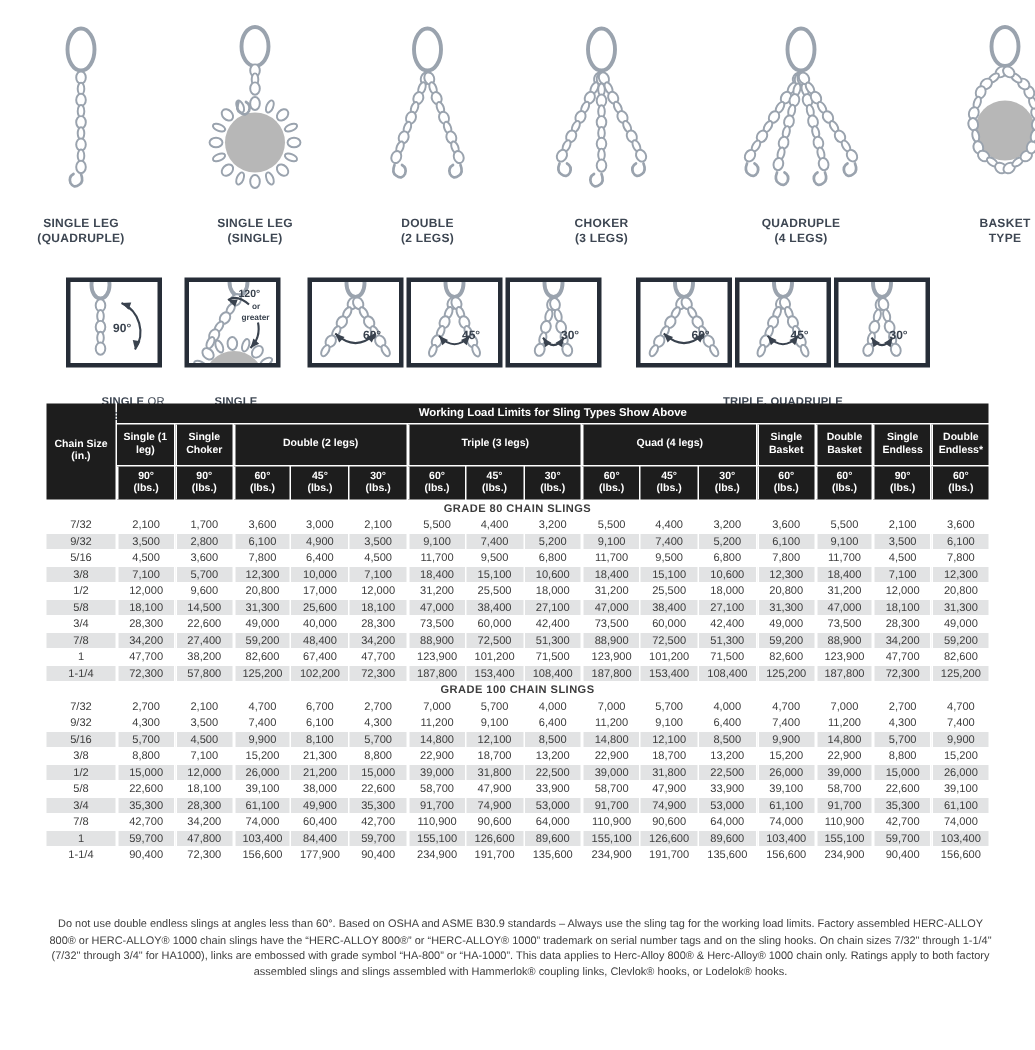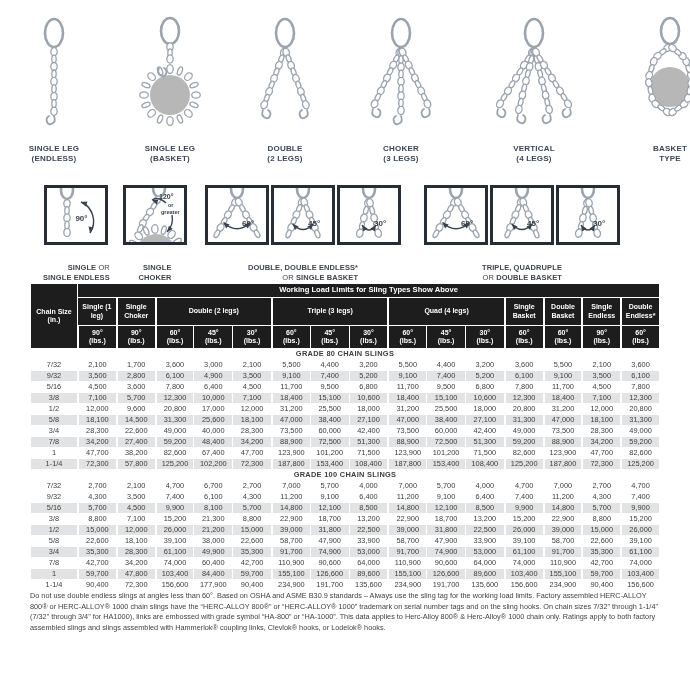--- a/index.html
+++ b/index.html
@@ -24,39 +24,39 @@
         background:#fff;box-sizing:border-box;}
   .abox svg{position:absolute;left:0;top:0;width:58px;height:54px;}
   .alabel{position:absolute;font-weight:bold;font-size:8px;color:#39424e;white-space:nowrap;}
   .alabel.sm{font-size:5.5px;}
   .alabel.md{font-size:7px;}
   .acap{margin-top:18px;font-size:7.5px;font-weight:bold;color:#3d4652;
         text-align:right;line-height:1.3;letter-spacing:.1px;}
   .acap .nrm{font-weight:normal;}
 
   
-  .wll{position:absolute;top:283px;left:30px;width:630px;border-collapse:separate;
+  .wll{position:absolute;top:268px;left:30px;width:630px;border-collapse:separate;
        border-spacing:1.5px 1px;table-layout:fixed;}
   .wll th,.wll td{padding:0;overflow:hidden;}
   .wll thead th{background:#1d1d1d;color:#fff;font-weight:bold;text-align:center;
                 vertical-align:middle;line-height:1.18;}
   .corner-th{font-size:7px;}
   .title-th{font-size:7.6px;height:13px;}
   .grp-th{height:27px;font-size:7px;padding:1px;}
   .deg-th{height:22px;font-size:7px;}
   .banner-cell{background:#f26b22;color:#fff;font-size:10.5px;font-weight:bold;
                text-align:left;padding:3px 7px;letter-spacing:.3px;height:12px;}
   .wll tbody td{background:#fff;font-size:7.4px;color:#3c3c3c;text-align:center;
                 height:10px;line-height:10px;}
   .wll tbody tr.shade td{background:#e2e3e4;}
   .wll .gs{border-left:1.5px solid #fff;}
 
   
-  .footnote{position:absolute;top:584px;left:30px;width:634px;font-size:7.3px;
-            color:#3f3f3f;line-height:1.45;text-align:left;}
+  .footnote{position:absolute;top:604px;left:30px;width:634px;font-size:7.3px;
+            color:#3f3f3f;line-height:1.45;text-align:center;}
 </style>
 </head>
 <body>
 
 <div class="page">
 
   <div class="sling-row">
     <figure class="sling" style="margin:0">
       <svg width="80" height="122" viewBox="0 0 80 122">
           <ellipse cx="40" cy="18" rx="9" ry="14" fill="none" stroke="#9aa3ae" stroke-width="2.6"></ellipse>
@@ -66,21 +66,21 @@
           <ellipse rx="2.2" ry="4.1" fill="#fff" stroke="#9aa3ae" stroke-width="1.3" transform="translate(40.0 59.1) rotate(0.0)"></ellipse>
           <ellipse rx="3.2" ry="4.1" fill="#fff" stroke="#9aa3ae" stroke-width="1.3" transform="translate(40.0 66.5) rotate(0.0)"></ellipse>
           <ellipse rx="2.2" ry="4.1" fill="#fff" stroke="#9aa3ae" stroke-width="1.3" transform="translate(40.0 73.9) rotate(0.0)"></ellipse>
           <ellipse rx="3.2" ry="4.1" fill="#fff" stroke="#9aa3ae" stroke-width="1.3" transform="translate(40.0 81.4) rotate(0.0)"></ellipse>
           <ellipse rx="2.2" ry="4.1" fill="#fff" stroke="#9aa3ae" stroke-width="1.3" transform="translate(40.0 88.8) rotate(0.0)"></ellipse>
           <ellipse rx="3.2" ry="4.1" fill="#fff" stroke="#9aa3ae" stroke-width="1.3" transform="translate(40.0 96.3) rotate(0.0)"></ellipse>
           <path d="M 40,101 q 2,5 -1,7 q -4,3 -6,-1 q -1.5,-4 2,-6" fill="none" stroke="#9aa3ae" stroke-width="1.8" stroke-linecap="round"></path>
         </svg>
       <figcaption class="sling-label">
         <span>SINGLE LEG</span><br>
-        <span>(ENDLESS)</span>
+        <span>(QUADRUPLE)</span>
       </figcaption>
     </figure>
     <figure class="sling" style="margin:0">
       <svg width="88" height="122" viewBox="0 0 88 122">
           <ellipse cx="44" cy="16" rx="9" ry="13" fill="none" stroke="#9aa3ae" stroke-width="2.6"></ellipse>
           <ellipse rx="3.2" ry="4.1" fill="#fff" stroke="#9aa3ae" stroke-width="1.3" transform="translate(44.0 32.0) rotate(0.0)"></ellipse>
           <ellipse rx="2.2" ry="4.1" fill="#fff" stroke="#9aa3ae" stroke-width="1.3" transform="translate(44.0 38.0) rotate(0.0)"></ellipse>
           <ellipse rx="3.2" ry="4.1" fill="#fff" stroke="#9aa3ae" stroke-width="1.3" transform="translate(44.0 44.0) rotate(0.0)"></ellipse>
           <circle cx="44" cy="80" r="20" fill="#b7b7b7"></circle>
           <ellipse rx="3.2" ry="4.3" fill="#fff" stroke="#9aa3ae" stroke-width="1.3" transform="translate(70.0 80.0) rotate(90.0)"></ellipse>
@@ -96,21 +96,21 @@
           <ellipse rx="3.2" ry="4.3" fill="#fff" stroke="#9aa3ae" stroke-width="1.3" transform="translate(25.6 61.6) rotate(315.0)"></ellipse>
           <ellipse rx="2.2" ry="4.3" fill="#fff" stroke="#9aa3ae" stroke-width="1.3" transform="translate(34.1 56.0) rotate(337.5)"></ellipse>
           <ellipse rx="3.2" ry="4.3" fill="#fff" stroke="#9aa3ae" stroke-width="1.3" transform="translate(44.0 54.0) rotate(360.0)"></ellipse>
           <ellipse rx="2.2" ry="4.3" fill="#fff" stroke="#9aa3ae" stroke-width="1.3" transform="translate(53.9 56.0) rotate(382.5)"></ellipse>
           <ellipse rx="3.2" ry="4.3" fill="#fff" stroke="#9aa3ae" stroke-width="1.3" transform="translate(62.4 61.6) rotate(405.0)"></ellipse>
           <ellipse rx="2.2" ry="4.3" fill="#fff" stroke="#9aa3ae" stroke-width="1.3" transform="translate(68.0 70.1) rotate(427.5)"></ellipse>
           <path d="M 33,53 q -2,5 1,7 q 4,3 6,-1 q 1.5,-4 -2,-6" fill="none" stroke="#9aa3ae" stroke-width="1.8" stroke-linecap="round"></path>
         </svg>
       <figcaption class="sling-label">
         <span>SINGLE LEG</span><br>
-        <span>(BASKET)</span>
+        <span>(SINGLE)</span>
       </figcaption>
     </figure>
     <figure class="sling" style="margin:0">
       <svg width="78" height="122" viewBox="0 0 78 122">
           <ellipse cx="39" cy="18" rx="9" ry="14" fill="none" stroke="#9aa3ae" stroke-width="2.6"></ellipse>
           <ellipse rx="3.2" ry="4.1" fill="#fff" stroke="#9aa3ae" stroke-width="1.3" transform="translate(37.8 37.3) rotate(20.4)"></ellipse>
           <ellipse rx="2.2" ry="4.1" fill="#fff" stroke="#9aa3ae" stroke-width="1.3" transform="translate(35.3 43.8) rotate(20.4)"></ellipse>
           <ellipse rx="3.2" ry="4.1" fill="#fff" stroke="#9aa3ae" stroke-width="1.3" transform="translate(32.9 50.4) rotate(20.4)"></ellipse>
           <ellipse rx="2.2" ry="4.1" fill="#fff" stroke="#9aa3ae" stroke-width="1.3" transform="translate(30.4 56.9) rotate(20.4)"></ellipse>
           <ellipse rx="3.2" ry="4.1" fill="#fff" stroke="#9aa3ae" stroke-width="1.3" transform="translate(28.0 63.5) rotate(20.4)"></ellipse>
@@ -212,21 +212,21 @@
           <ellipse rx="2.2" ry="4.1" fill="#fff" stroke="#9aa3ae" stroke-width="1.3" transform="translate(78.0 69.4) rotate(-31.8)"></ellipse>
           <ellipse rx="3.2" ry="4.1" fill="#fff" stroke="#9aa3ae" stroke-width="1.3" transform="translate(82.0 75.9) rotate(-31.8)"></ellipse>
           <ellipse rx="2.2" ry="4.1" fill="#fff" stroke="#9aa3ae" stroke-width="1.3" transform="translate(86.0 82.3) rotate(-31.8)"></ellipse>
           <ellipse rx="3.2" ry="4.1" fill="#fff" stroke="#9aa3ae" stroke-width="1.3" transform="translate(90.0 88.8) rotate(-31.8)"></ellipse>
           <path d="M 20,94 q -2,5 1,7 q 4,3 6,-1 q 1.5,-4 -2,-6" fill="none" stroke="#9aa3ae" stroke-width="1.8" stroke-linecap="round"></path>
           <path d="M 40,100 q -2,5 1,7 q 4,3 6,-1 q 1.5,-4 -2,-6" fill="none" stroke="#9aa3ae" stroke-width="1.8" stroke-linecap="round"></path>
           <path d="M 72,100 q 2,5 -1,7 q -4,3 -6,-1 q -1.5,-4 2,-6" fill="none" stroke="#9aa3ae" stroke-width="1.8" stroke-linecap="round"></path>
           <path d="M 92,94 q 2,5 -1,7 q -4,3 -6,-1 q -1.5,-4 2,-6" fill="none" stroke="#9aa3ae" stroke-width="1.8" stroke-linecap="round"></path>
         </svg>
       <figcaption class="sling-label">
-        <span>VERTICAL</span><br>
+        <span>QUADRUPLE</span><br>
         <span>(4 LEGS)</span>
       </figcaption>
     </figure>
     <figure class="sling" style="margin:0">
       <svg width="96" height="122" viewBox="0 0 96 122">
           <ellipse cx="48" cy="16" rx="9" ry="13" fill="none" stroke="#9aa3ae" stroke-width="2.6"></ellipse>
           <circle cx="48" cy="72" r="20" fill="#b7b7b7"></circle>
           <ellipse rx="3.2" ry="4.1" fill="#fff" stroke="#9aa3ae" stroke-width="1.3" transform="translate(45.5 33.0) rotate(51.3)"></ellipse>
           <ellipse rx="2.2" ry="4.1" fill="#fff" stroke="#9aa3ae" stroke-width="1.3" transform="translate(40.5 37.0) rotate(51.3)"></ellipse>
           <ellipse rx="3.2" ry="4.1" fill="#fff" stroke="#9aa3ae" stroke-width="1.3" transform="translate(35.5 41.0) rotate(51.3)"></ellipse>
@@ -430,24 +430,20 @@
               <ellipse rx="3.2" ry="4.1" fill="#fff" stroke="#9aa3ae" stroke-width="1.3" transform="translate(34.1 30.0) rotate(-15.0)"></ellipse>
               <ellipse rx="2.2" ry="4.1" fill="#fff" stroke="#9aa3ae" stroke-width="1.3" transform="translate(36.1 37.6) rotate(-15.0)"></ellipse>
               <ellipse rx="3.2" ry="4.1" fill="#fff" stroke="#9aa3ae" stroke-width="1.3" transform="translate(38.2 45.2) rotate(-15.0)"></ellipse>
               <path d="M 22.0,37.1 Q 29,47 36.0,37.1" stroke="#39424e" stroke-width="1.4" fill="none"></path>
               <path d="M 22.0,37.1 L 27.6,40.5 L 23.3,43.5 Z" fill="#39424e"></path>
               <path d="M 36.0,37.1 L 34.7,43.5 L 30.4,40.5 Z" fill="#39424e"></path>
             </svg>
           <span class="alabel" style="left:34px;top:31px">30°</span>
         </div>
       </div>
-      <div class="acap">
-        <span>DOUBLE, DOUBLE ENDLESS*</span><br>
-        <span class="nrm">OR</span> <span>SINGLE BASKET</span>
-      </div>
     </div>
 
     <div class="agroup" id="gD">
       <div class="aboxes">
         <div class="abox">
           <svg viewBox="0 0 58 54">
               <ellipse cx="29" cy="1" rx="6" ry="9" fill="none" stroke="#9aa3ae" stroke-width="2.6"></ellipse>
               <ellipse rx="3.2" ry="4.1" fill="#fff" stroke="#9aa3ae" stroke-width="1.3" transform="translate(27.2 14.2) rotate(30.0)"></ellipse>
               <ellipse rx="2.2" ry="4.1" fill="#fff" stroke="#9aa3ae" stroke-width="1.3" transform="translate(23.5 20.5) rotate(30.0)"></ellipse>
               <ellipse rx="3.2" ry="4.1" fill="#fff" stroke="#9aa3ae" stroke-width="1.3" transform="translate(19.9 26.8) rotate(30.0)"></ellipse>

